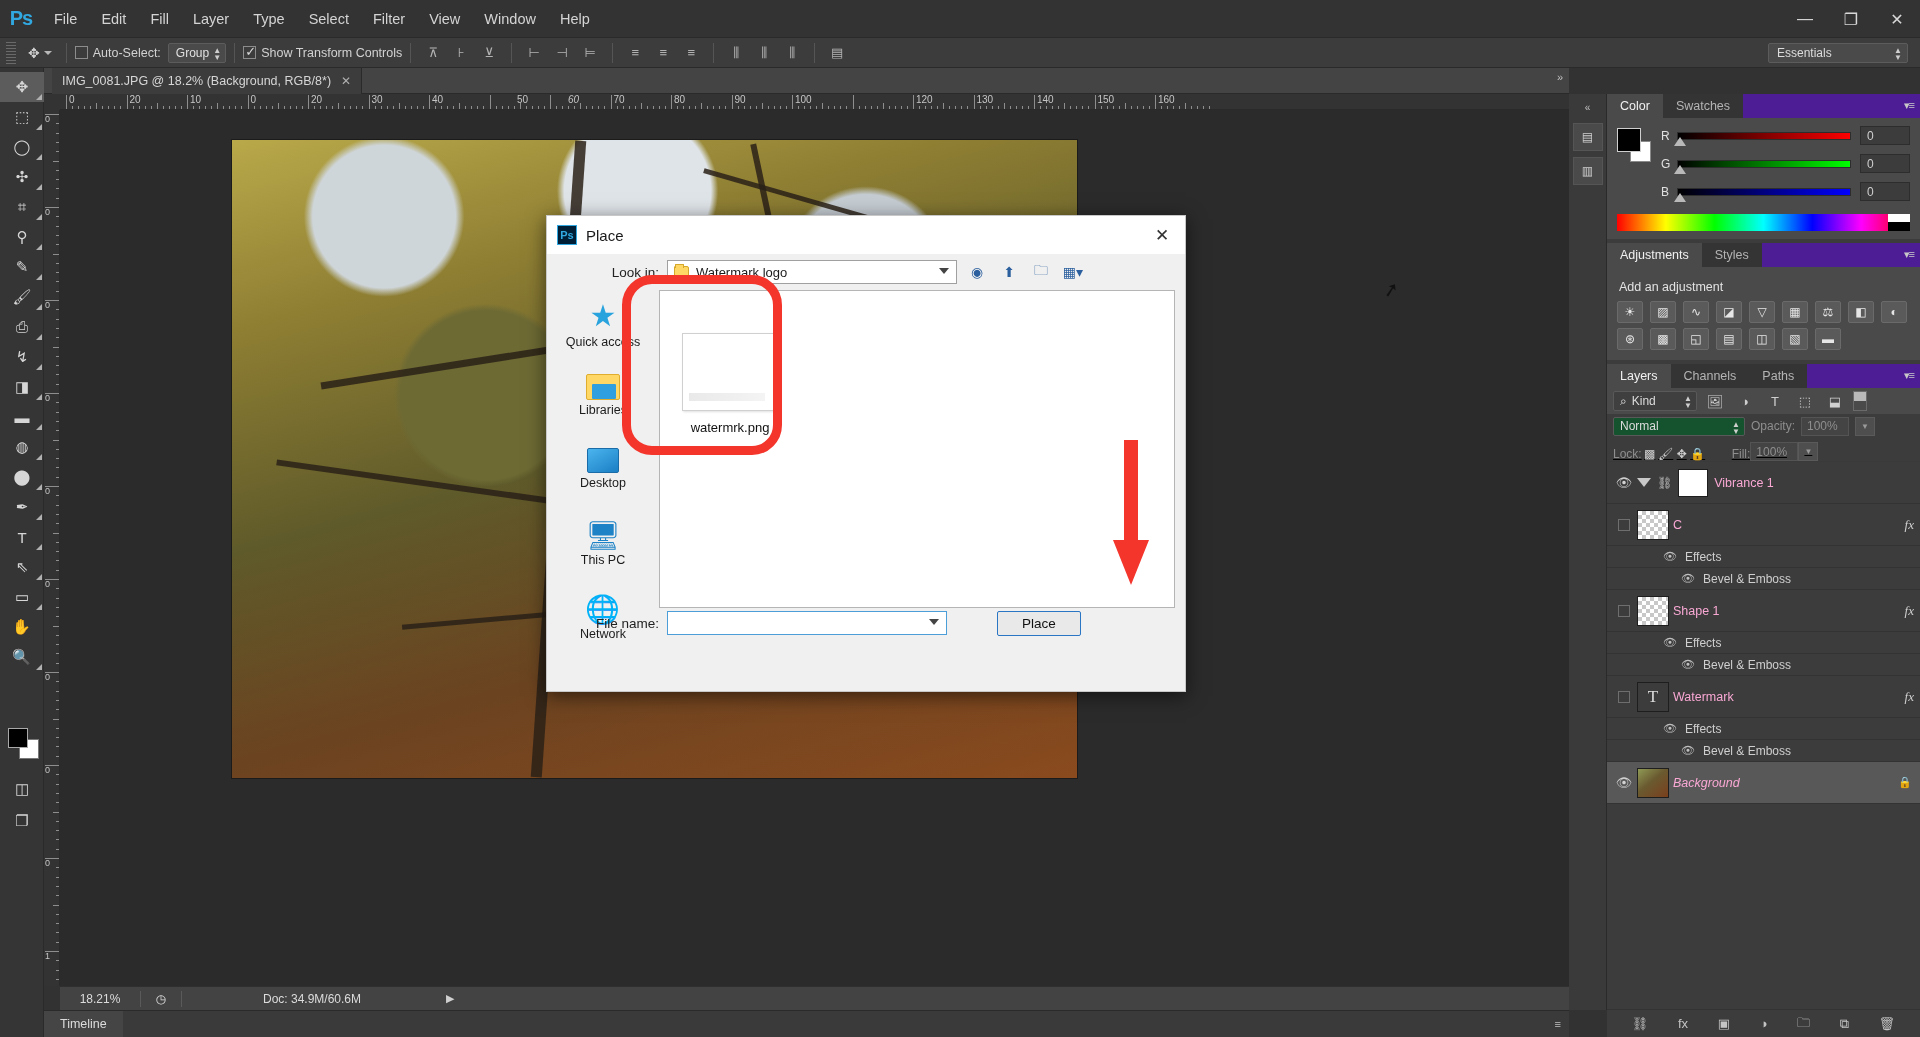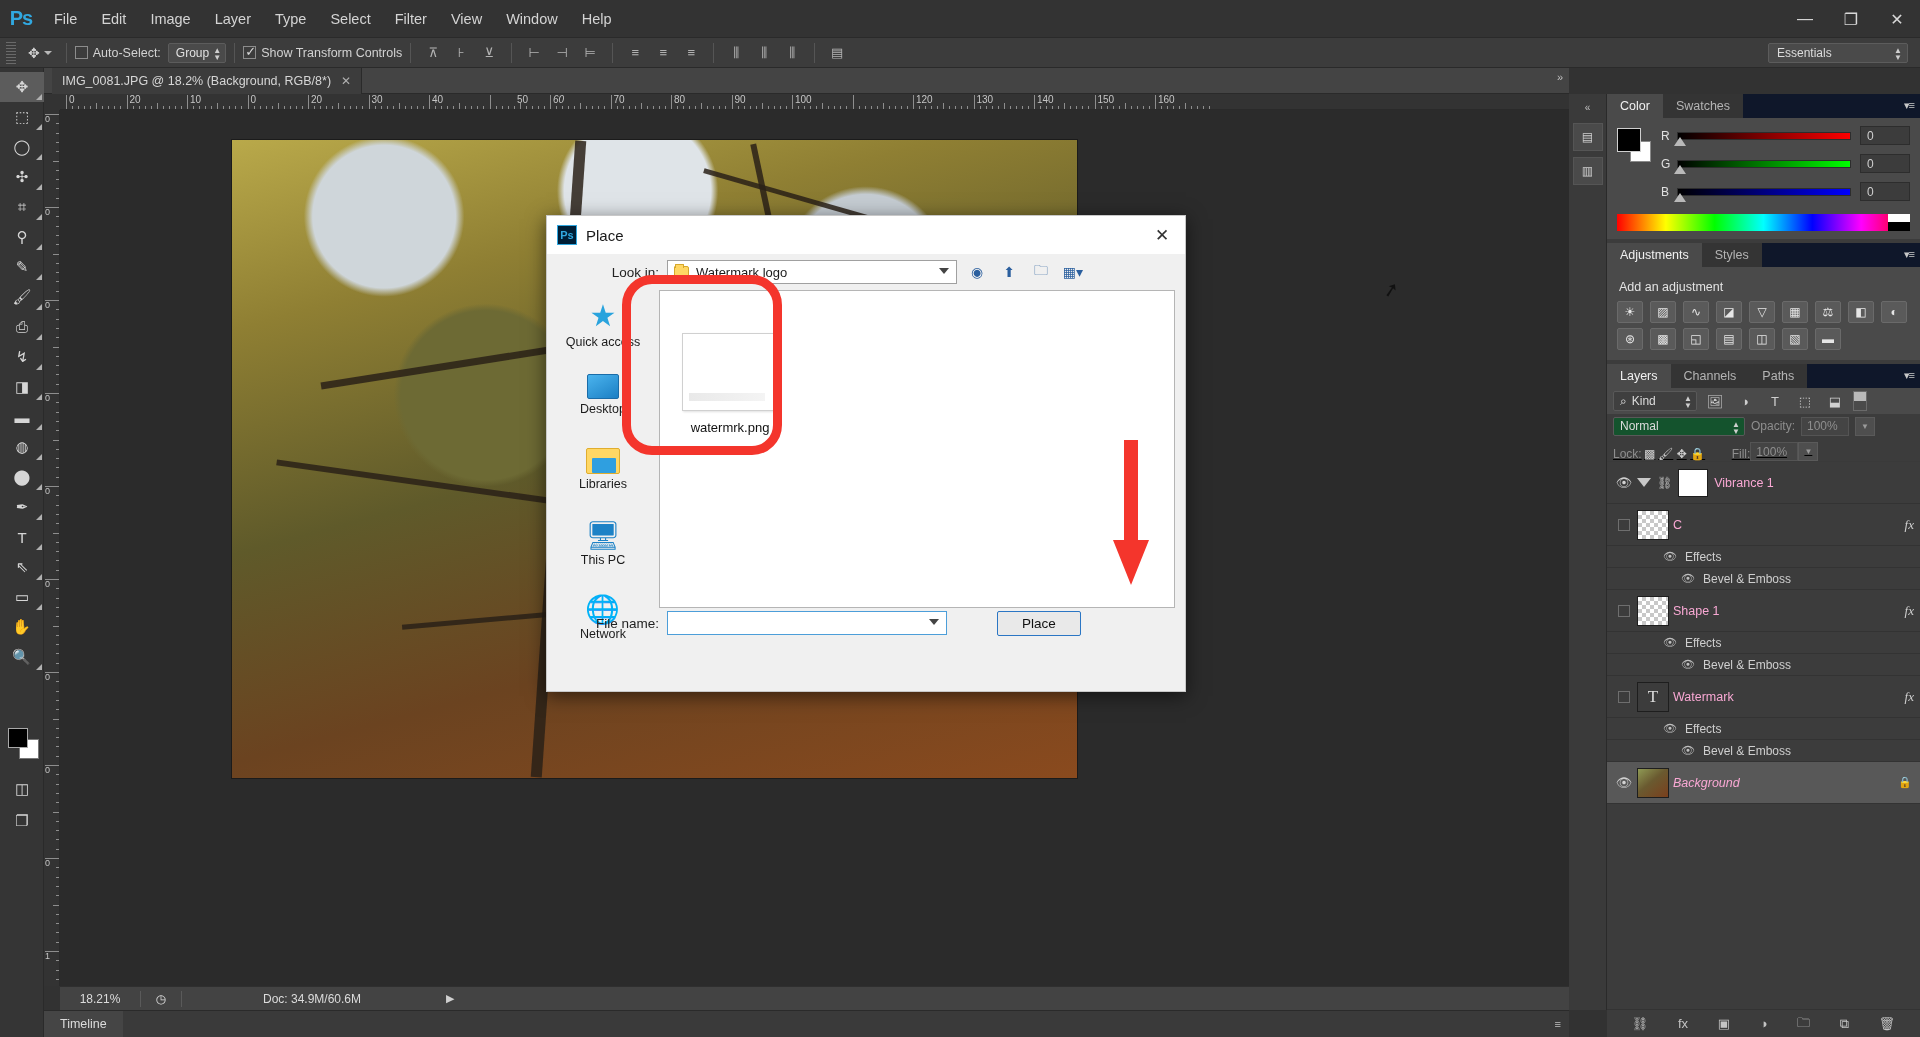--- a/index.html
+++ b/index.html
@@ -172,21 +172,21 @@
     width:30px; height:28px; margin:6px auto; background:#4a4a4a; border:1px solid #555;
     display:flex; align-items:center; justify-content:center; color:#cfcfcf; font-size:12px;
   }
   .dm-top { text-align:center; color:#c0c0c0; font-size:10px; padding:2px 0 4px;}
 
   .rightdock {
     position:absolute; left:1607px; top:94px; width:313px; height:943px;
     background:#3c3c3c;
   }
   .panel-tabs {
-    display:flex; height:24px; background:#0f172a; align-items:stretch; position:relative;
+    display:flex; height:24px; background:#4c1d95; align-items:stretch; position:relative;
   }
   .ptab {
     padding:0 13px; display:flex; align-items:center; font-size:12.5px; color:#b4b4b4;
     background:#343434;
   }
   .ptab.active { background:#4a4a4a; color:#f0f0f0; }
   .pmenu {
     position:absolute; right:6px; top:5px; color:#c8c8c8; font-size:11px; letter-spacing:-1px;
   }
   .panel-body { background:#4a4a4a; padding:8px 10px; }
@@ -426,21 +426,21 @@
 </style>
 </head>
 <body>
 
 <div id="app">
 
   <div class="menubar">
     <div class="ps-logo">Ps</div>
     <div class="menu-item">File</div>
     <div class="menu-item">Edit</div>
-    <div class="menu-item">Image</div>
+    <div class="menu-item">Fill</div>
     <div class="menu-item">Layer</div>
     <div class="menu-item">Type</div>
     <div class="menu-item">Select</div>
     <div class="menu-item">Filter</div>
     <div class="menu-item">View</div>
     <div class="menu-item">Window</div>
     <div class="menu-item">Help</div>
     <div class="win-btns">
       <div class="win-btn">—</div>
       <div class="win-btn">❐</div>
@@ -608,21 +608,21 @@
       <div class="rtick" style="left: 429.5px; height: 14px;"></div>
       <div class="rtick" style="left: 435.55px; height: 3px;"></div>
       <div class="rtick" style="left: 441.6px; height: 3px;"></div>
       <div class="rtick" style="left: 447.65px; height: 3px;"></div>
       <div class="rtick" style="left: 453.7px; height: 3px;"></div>
       <div class="rtick" style="left: 459.75px; height: 6px;"></div>
       <div class="rtick" style="left: 465.8px; height: 3px;"></div>
       <div class="rtick" style="left: 471.85px; height: 3px;"></div>
       <div class="rtick" style="left: 477.9px; height: 3px;"></div>
       <div class="rtick" style="left: 483.95px; height: 3px;"></div>
-      <div class="rlabel" style="left: 493px; font-style: italic;">60</div>
+      <div class="rlabel" style="left: 508px; font-style: italic;">60</div>
       <div class="rtick" style="left: 490px; height: 14px;"></div>
       <div class="rtick" style="left: 496.05px; height: 3px;"></div>
       <div class="rtick" style="left: 502.1px; height: 3px;"></div>
       <div class="rtick" style="left: 508.15px; height: 3px;"></div>
       <div class="rtick" style="left: 514.2px; height: 3px;"></div>
       <div class="rtick" style="left: 520.25px; height: 6px;"></div>
       <div class="rtick" style="left: 526.3px; height: 3px;"></div>
       <div class="rtick" style="left: 532.35px; height: 3px;"></div>
       <div class="rtick" style="left: 538.4px; height: 3px;"></div>
       <div class="rtick" style="left: 544.45px; height: 3px;"></div>
@@ -1084,26 +1084,26 @@
       <div class="nav-btn">▦▾</div>
     </div>
 
     <div class="dlg-main">
       <div class="places">
         <div class="place-item">
           <span class="ico-star">★</span>
           <span class="place-label">Quick access</span>
         </div>
         <div class="place-item">
+          <span class="ico-lib"></span>
+          <span class="place-label">Libraries</span>
+        </div>
+        <div class="place-item">
           <span class="ico-desktop"></span>
           <span class="place-label">Desktop</span>
-        </div>
-        <div class="place-item">
-          <span class="ico-lib"></span>
-          <span class="place-label">Libraries</span>
         </div>
         <div class="place-item">
           <span class="ico-pc">🖥</span>
           <span class="place-label">This PC</span>
         </div>
         <div class="place-item">
           <span class="ico-net">🌐</span>
           <span class="place-label">Network</span>
         </div>
       </div>

